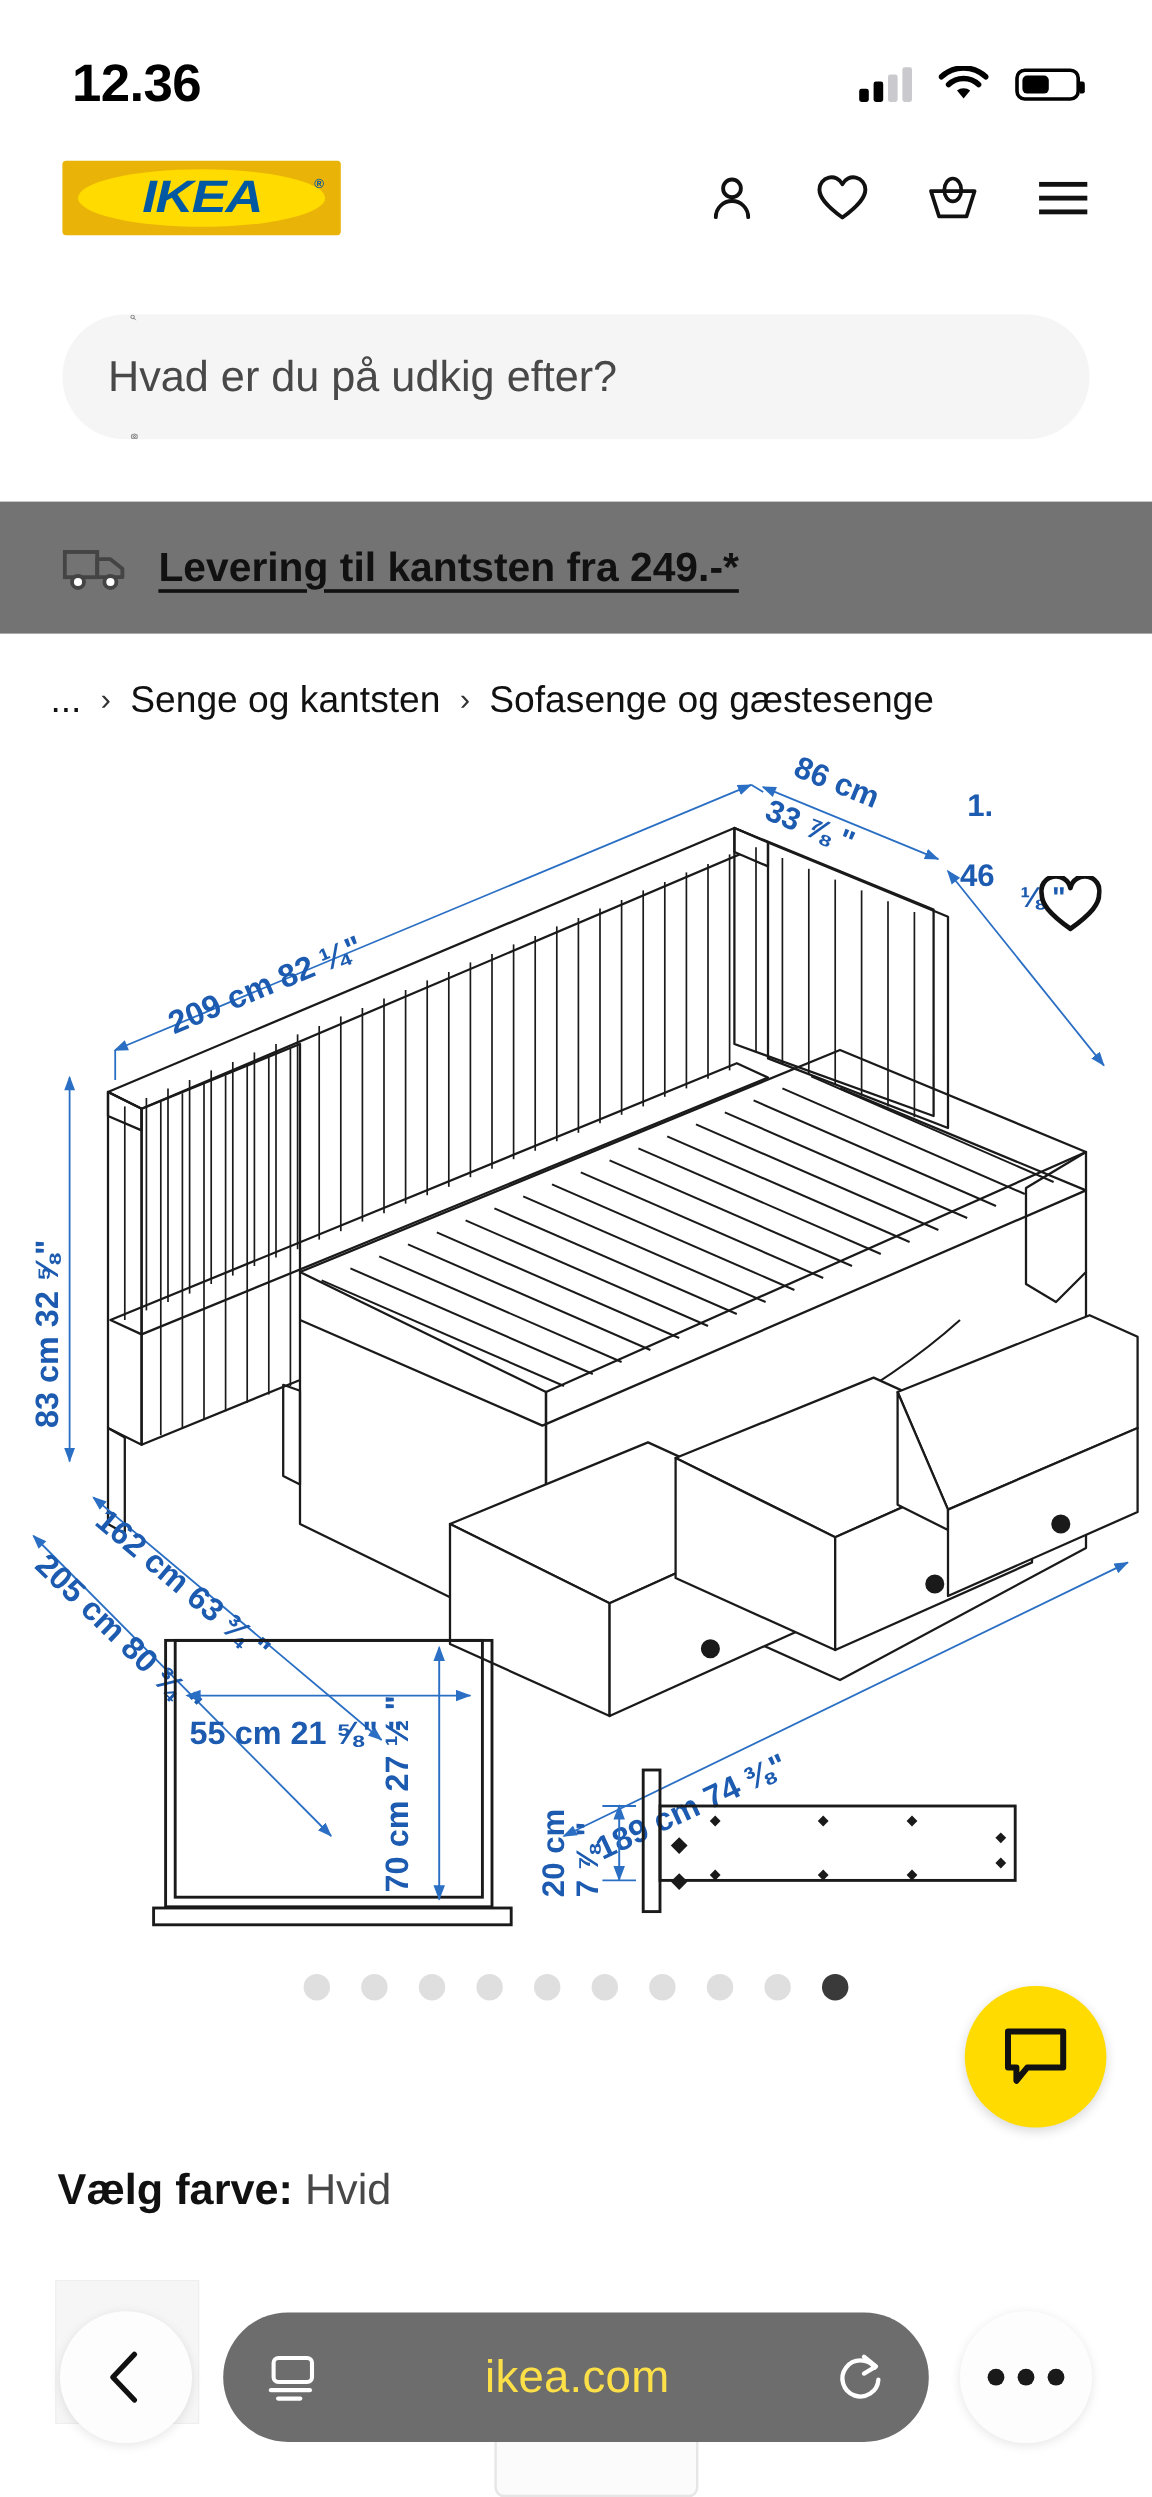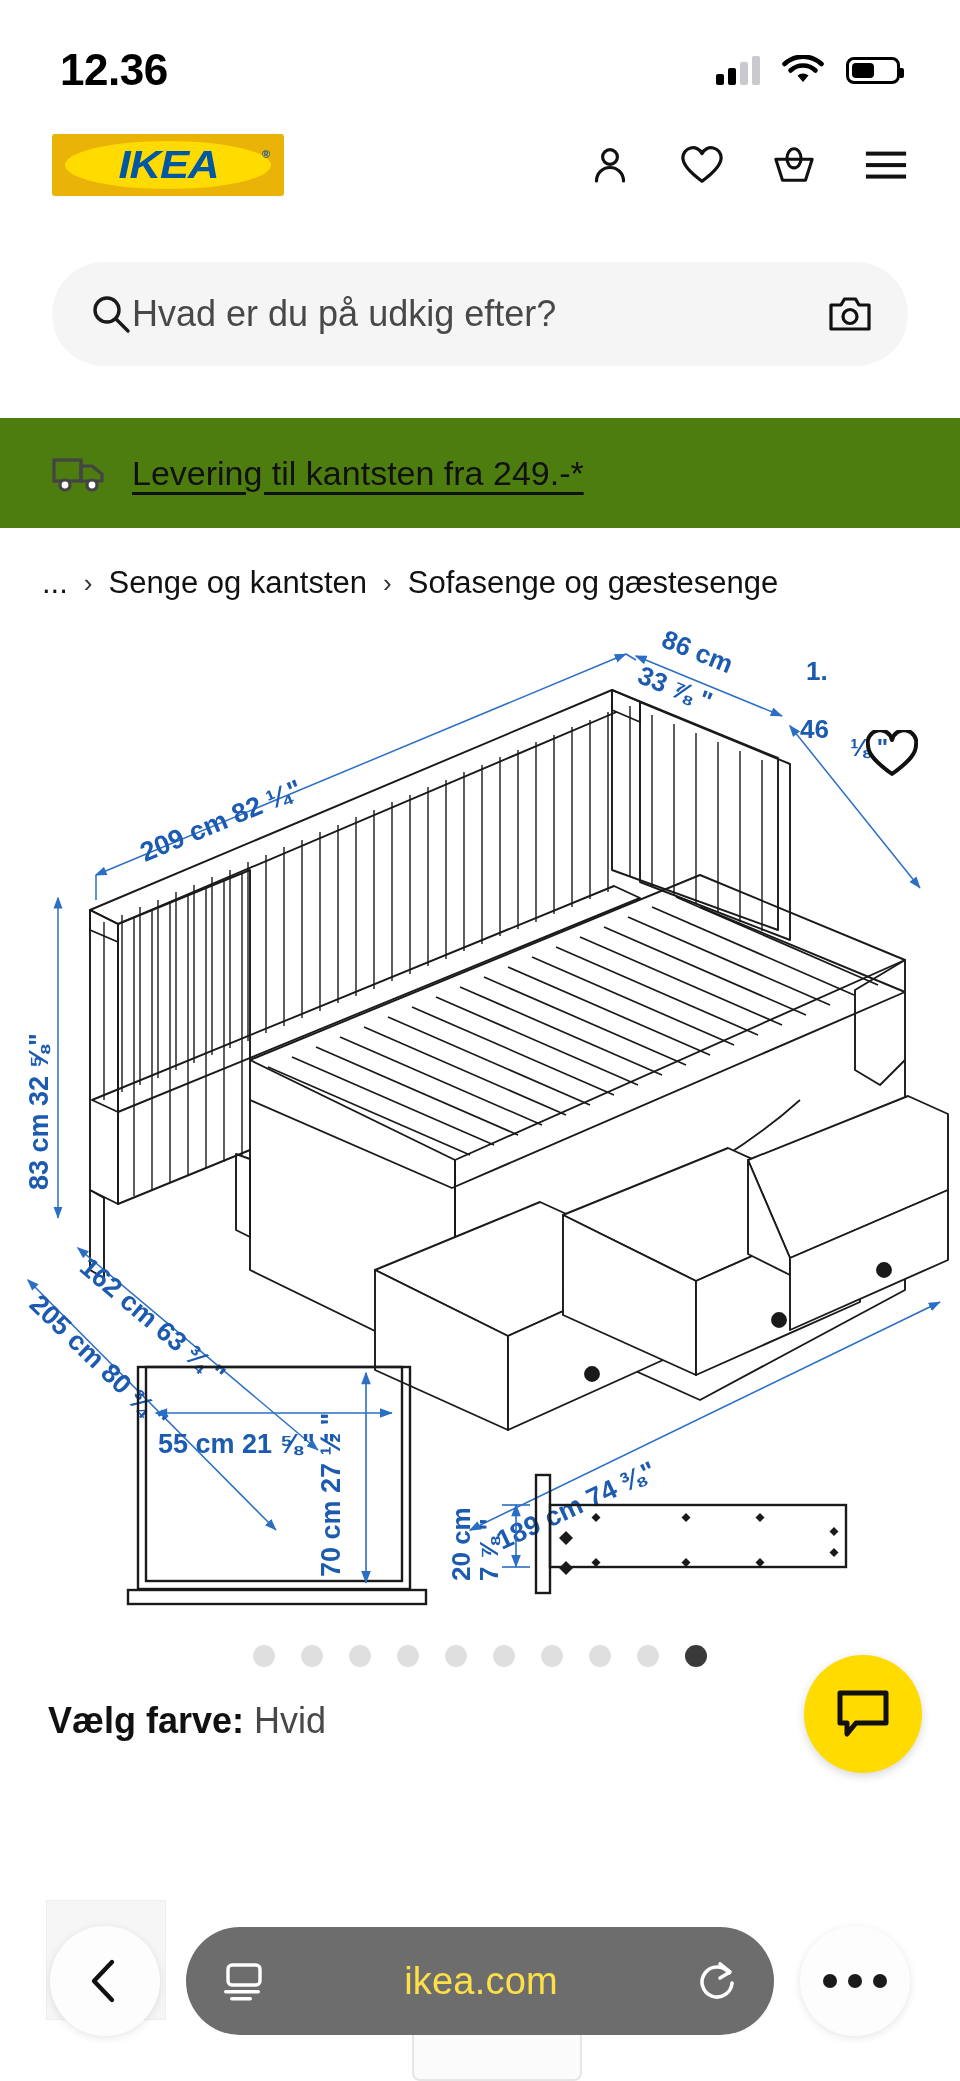--- a/index.html
+++ b/index.html
@@ -49,32 +49,32 @@
     letter-spacing:-1px; transform:scaleX(1.15);
   }
   .ikea-logo .reg { position:absolute; right:14px; top:14px; font-size:11px; color:#0058A3; font-weight:700; }
   .header-icons { display:flex; align-items:center; gap:48px; }
   .hicon { width:44px; height:44px; display:flex; align-items:center; justify-content:center; }
 
   
   .searchwrap { position:absolute; top:262px; left:52px; width:856px; height:104px; }
   .searchbar {
     width:100%; height:100%; background:#f5f5f5; border-radius:52px;
-    display:flex; align-items:center; padding: 0 36px 0 38px; 
+    display:flex; align-items:flex-start; padding: 0 36px 0 38px; gap:26px;flex-direction:column;
   }
   .search-input {
     flex:1; border:none; background:transparent; outline:none;
     font-family:"Liberation Sans", sans-serif; font-size:36px; color:#484848;
   }
   .search-input::placeholder { color:#484848; }
 
   
   .banner {
     position:absolute; top:418px; left:0; width:960px; height:110px;
-    background:#4d7c0f; display:flex; align-items:center; gap:26px; padding-left:52px;
+    background:#737373; display:flex; align-items:center; gap:26px; padding-left:52px;font-weight:bold;
   }
   .banner-text {
     font-size:34px; color:#111; text-decoration:underline; text-underline-offset:7px;
   }
 
   
   .breadcrumb {
     position:absolute; top:565px; left:42px; width:900px;
     display:flex; align-items:center; gap:16px;
     font-size:31px; color:#111;
@@ -98,21 +98,21 @@
   
   .chat-fab {
     position:absolute; right:38px; top:1655px;
     width:118px; height:118px; border-radius:50%; background:#FFDB00;
     display:flex; align-items:center; justify-content:center;
     box-shadow: 0 3px 10px rgba(0,0,0,0.16);
   }
 
   
   .colorsel {
-    position:absolute; top:1700px; left:48px;
+    position:absolute; top:1804px; left:48px;
     font-size:36px; color:#111;
   }
   .colorsel b { font-weight:700; }
   .colorsel span.val { color:#484848; font-weight:400; }
 
   .swatch-peek {
     position:absolute; left:46px; top:1900px; width:120px; height:120px;
     background:#f0f0f0; border:1px solid #e2e2e2; opacity:.55;
   }
   .swatch-peek2 {

